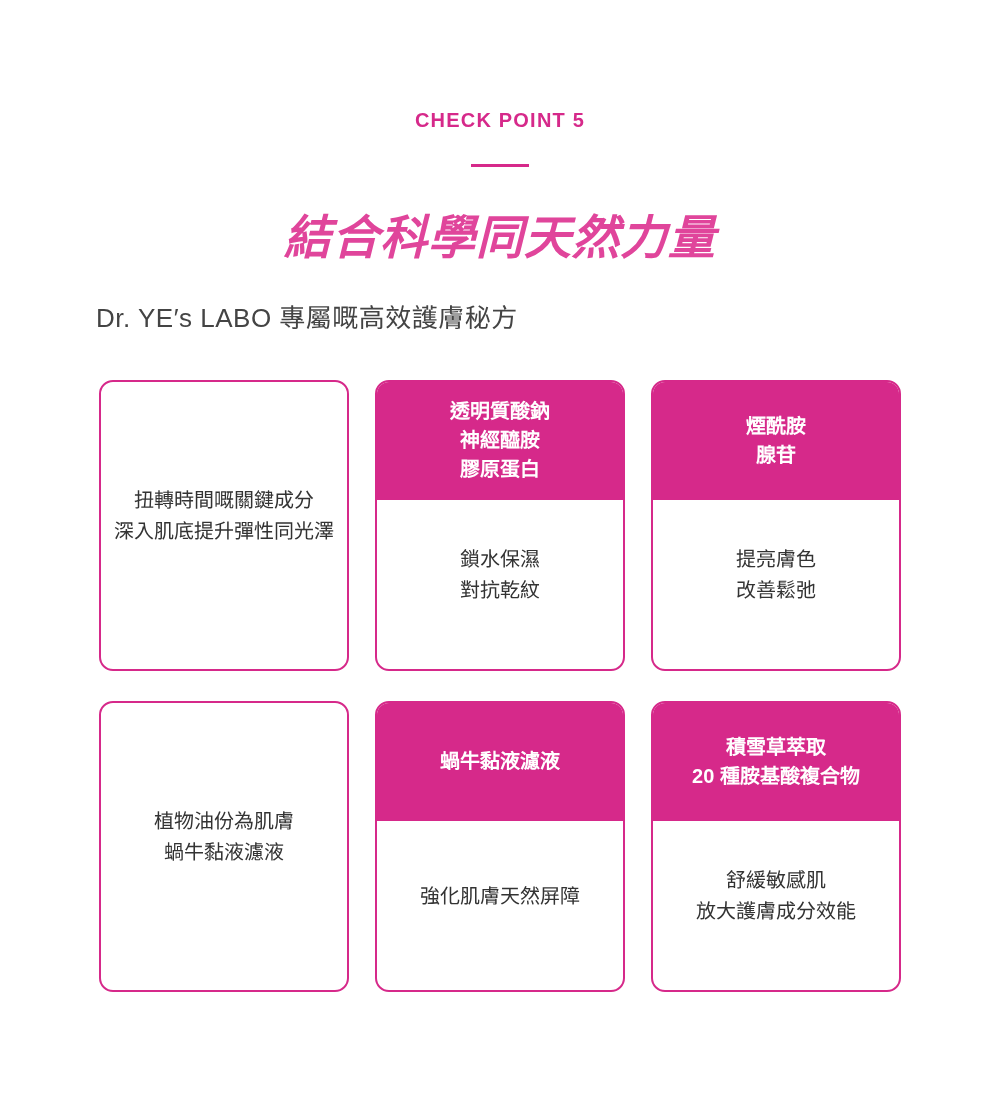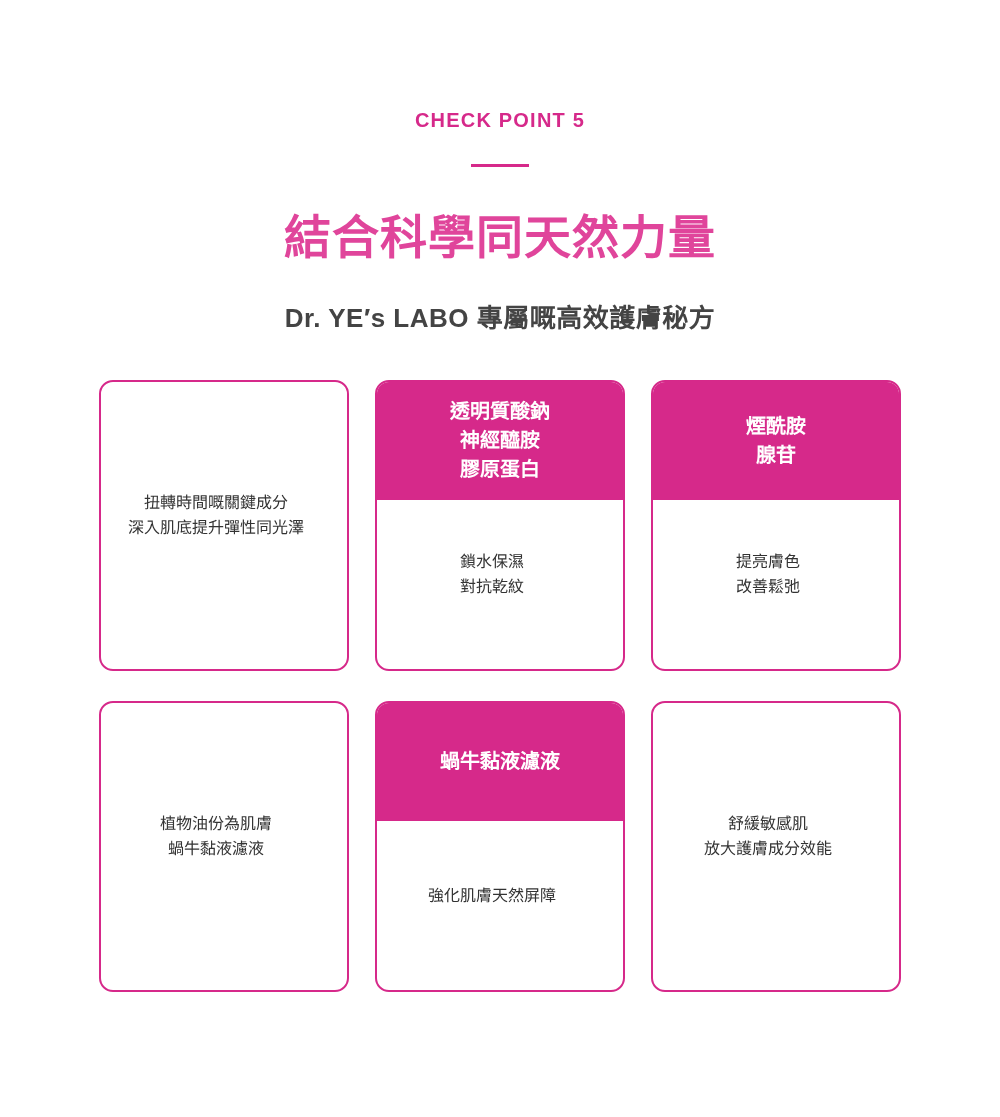--- a/index.html
+++ b/index.html
@@ -39,27 +39,28 @@
     margin: 32px auto 0 auto;
   }
   .headline {
     text-align: center;
     margin-top: 44px;
     font-size: 47px;
     font-weight: bold;
     color: #e0459b;
     letter-spacing: 1px;
     line-height: 1.15;
+    font-style: italic;
   }
   .subhead {
-    text-align: center;
+    text-align: left;
     margin-top: 20px;
     font-size: 26px;
     color: #444444;
-    font-weight: bold;
+    font-weight: normal;
     letter-spacing: 0.5px;
   }
 
   
   .grid {
     margin-top: 46px;
     display: grid;
     grid-template-columns: repeat(3, 250px);
     grid-template-rows: repeat(2, 291px);
     column-gap: 26px;
@@ -93,23 +94,23 @@
   }
   .card-head.size-lg { font-size: 25px; letter-spacing: 1px; }
   .card-head.size-md { font-size: 20px; }
   .card-body {
     flex: 1 1 auto;
     display: flex;
     align-items: center;
     justify-content: center;
     text-align: center;
     color: #333333;
-    font-size: 16px;
+    font-size: 20px;
     line-height: 1.55;
-    padding: 0 24px 18px 8px;
+    padding: 0 8px 18px 8px;
     box-sizing: border-box;
     white-space: pre-line;
     border-radius: 23px;
   }
 </style>
 </head>
 <body>
 
 <div class="page">
 
@@ -144,18 +145,20 @@
       <div class="card-body">植物油份為肌膚
 蝸牛黏液濾液</div>
     </div>
 
     <div class="card">
       <div class="card-head size-md">蝸牛黏液濾液</div>
       <div class="card-body">強化肌膚天然屏障</div>
     </div>
 
     <div class="card">
+      <div class="card-head size-md">積雪草萃取
+20 種胺基酸複合物</div>
       <div class="card-body">舒緩敏感肌
 放大護膚成分效能</div>
     </div>
 
   </div>
 </div>
 
 </body></html>

